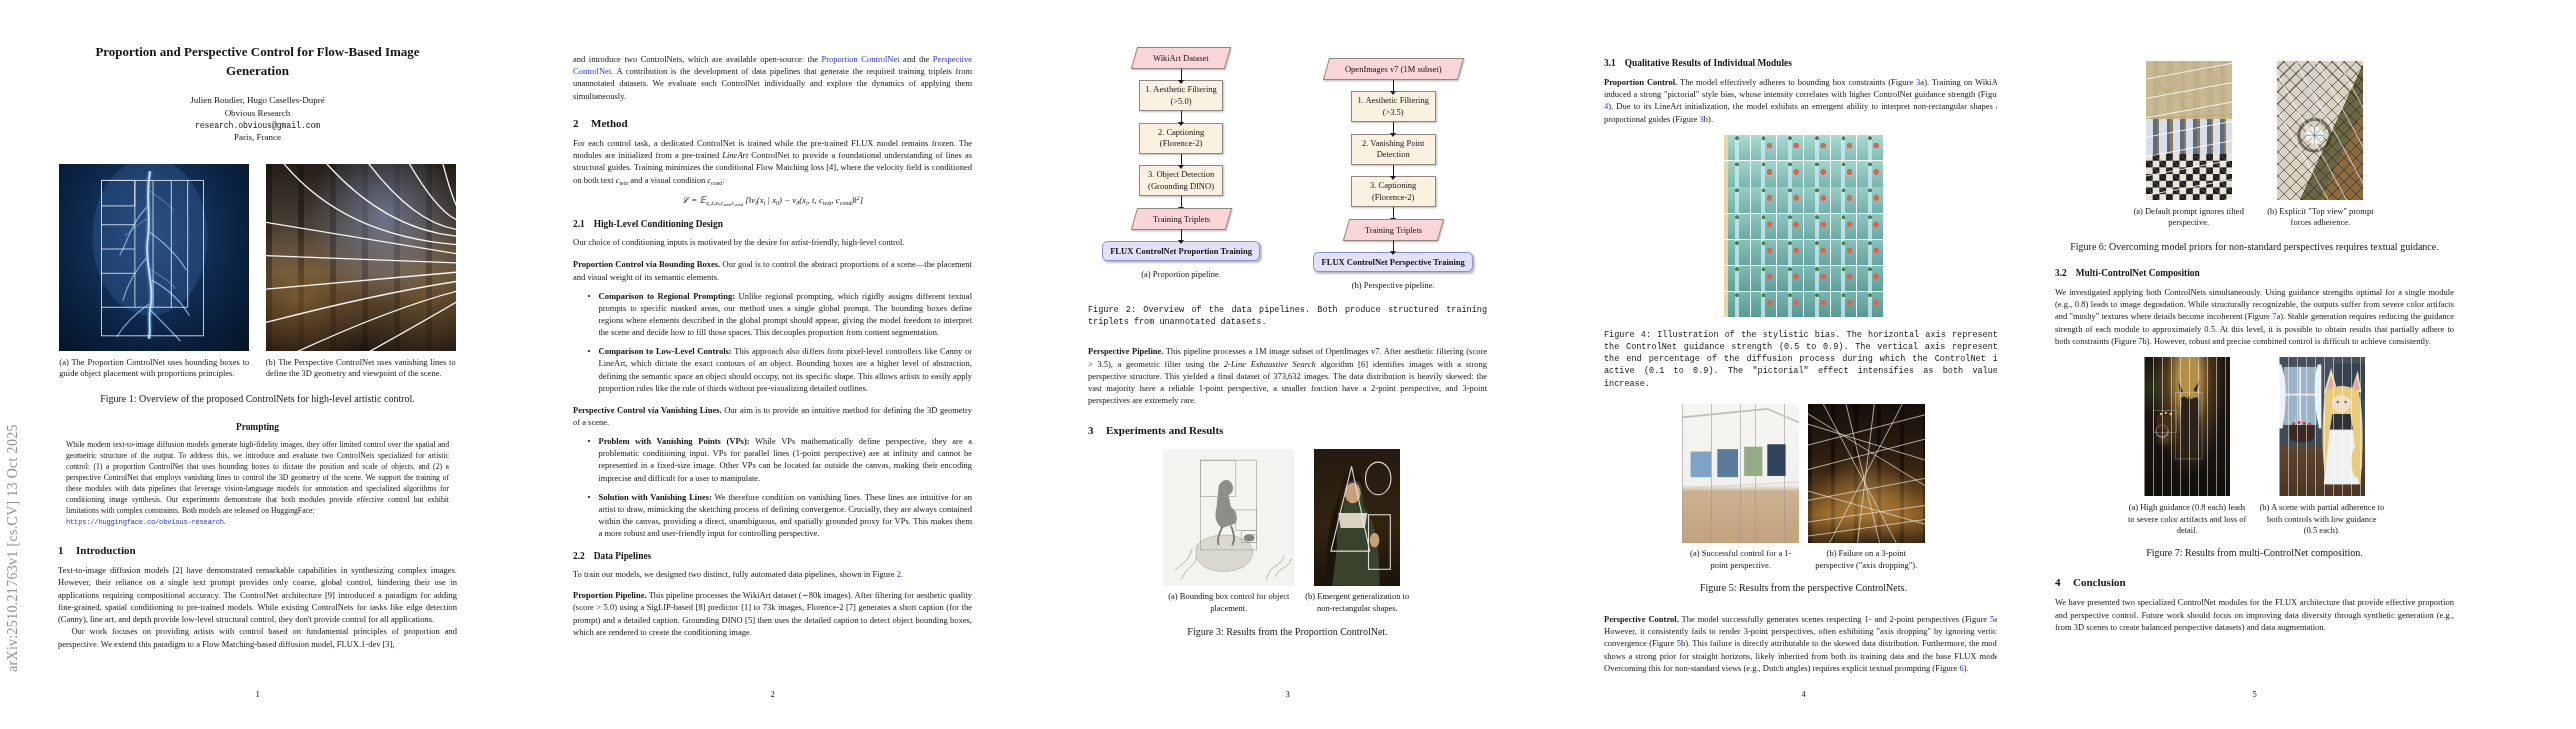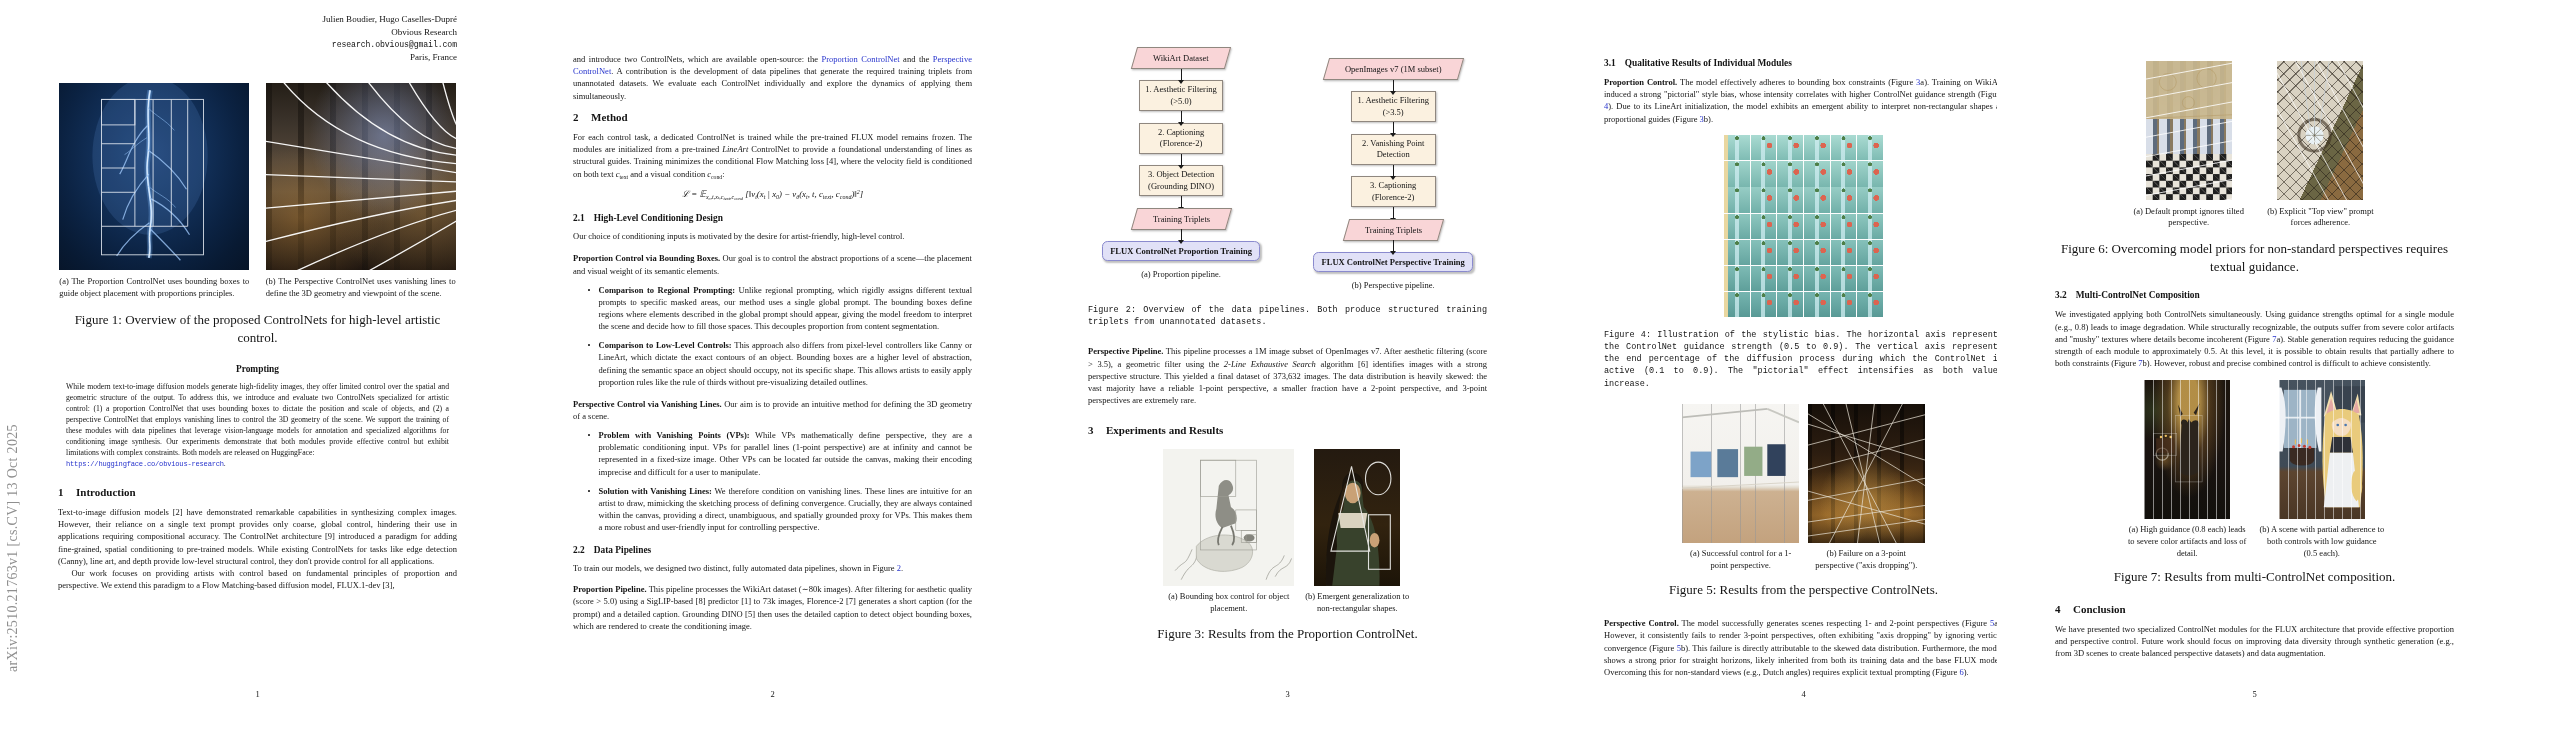--- a/index.html
+++ b/index.html
@@ -11,21 +11,21 @@
   .page{position:absolute;top:0;width:515px;height:729px;background:#fff;}
   #p1{left:0}#p2{left:515px}#p3{left:1030px}#p4{left:1546px}#p5{left:1997px}
   .content{margin:0 58px;position:relative;}
   p{margin:0}
   .just{text-align:justify;font-size:8.5px;line-height:1.44;}
   .indent{text-indent:13.4px}
   .pageno{position:absolute;bottom:30px;left:0;right:0;text-align:center;font-size:8.5px;}
 
   
   .title{font-size:13px;font-weight:bold;text-align:center;line-height:1.45;width:371px;margin:0 auto;}
-  .authors{text-align:right;font-size:9px;line-height:1.42;}
+  .authors{text-align:center;font-size:9px;line-height:1.42;}
   .email{font-family:"Liberation Mono","DejaVu Sans Mono",monospace;font-size:8.2px;letter-spacing:-0.1px;}
   .h-sec{font-size:11px;font-weight:bold;margin:0;}
   .h-sub{font-size:9.4px;font-weight:bold;margin:0;}
   .h-num{display:inline-block;min-width:18px;}
   .h-num.wide{min-width:20.7px;}
   .abs-head{text-align:center;font-weight:bold;font-size:9.4px;}
   .abstract{margin:0 8px;text-align:justify;font-size:7.7px;line-height:1.42;}
 
   
   .b{font-weight:bold}.i{font-style:italic}
@@ -44,21 +44,21 @@
   ul.blt li::before{content:"\2022";position:absolute;left:-11px;top:0;}
   ul.blt li + li{margin-top:6.7px}
 
   
   .figrow{display:flex;justify-content:center;align-items:flex-start;}
   .figcol{display:flex;flex-direction:column;align-items:center;}
   .figimg{position:relative;overflow:hidden;background:#888;}
   .figimg svg{position:absolute;left:0;top:0;}
   .caption{font-size:8.5px;line-height:1.38;}
   .capcol{text-align:center;margin-top:5.5px;}
-  .figmain{text-align:center;font-size:13px;line-height:1.4;}
+  .figmain{text-align:center;font-size:10px;line-height:1.4;}
   .figmain-just{text-align:justify;font-size:8.5px;line-height:1.44;font-family:Liberation Mono, monospace;}
 
   
   .fig2{display:flex;justify-content:center;gap:53px;}
   .fcol{display:flex;flex-direction:column;align-items:center;}
   .pgram{background:#f9d5d7;border:0.9px solid #8f877f;box-shadow:1.2px 1.2px 1.8px rgba(0,0,0,.25);
          transform:skewX(-16deg);padding:4.9px 18px;}
   .pgram span{display:block;transform:skewX(16deg);font-size:8.5px;white-space:nowrap;}
   .fcbox{background:#fbf1e0;border:0.9px solid #8f877f;box-shadow:1.2px 1.2px 1.8px rgba(0,0,0,.25);
          width:73px;padding:3px 4.9px;text-align:center;font-size:8.5px;line-height:1.35;}
@@ -87,20 +87,21 @@
     background-image:linear-gradient(45deg,#1e1e1e 25%,transparent 25%,transparent 75%,#1e1e1e 75%),
                      linear-gradient(45deg,#1e1e1e 25%,#e8e4da 25%,#e8e4da 75%,#1e1e1e 75%);
     background-size:13.4px 13.4px;background-position:0 0,6.7px 6.7px;}
 </style>
 </head>
 <body>
 
 <div class="page" id="p1">
   <div class="arxiv">arXiv:2510.21763v1  [cs.CV]  13 Oct 2025</div>
   <div class="content">
+    <h1 class="title" style="padding-top:43px">Proportion and Perspective Control for Flow-Based Image Generation</h1>
     <div class="authors" style="margin-top:13.4px">
       <div>Julien Boudier, Hugo Caselles-Dupré</div>
       <div>Obvious Research</div>
       <div class="email">research.obvious@gmail.com</div>
       <div>Paris, France</div>
     </div>
 
     <div class="figrow" style="margin-top:20px;gap:16.4px">
       <div class="figcol">
         <div class="figimg" style="width:190px;height:187px;background:
@@ -162,21 +163,21 @@
     <h2 class="h-sec" style="margin-top:16.4px"><span class="h-num">1</span><span>Introduction</span></h2>
     <p class="just" style="margin-top:8px">Text-to-image diffusion models [2] have demonstrated remarkable capabilities in synthesizing complex images. However, their reliance on a single text prompt provides only coarse, global control, hindering their use in applications requiring compositional accuracy. The ControlNet architecture [9] introduced a paradigm for adding fine-grained, spatial conditioning to pre-trained models. While existing ControlNets for tasks like edge detection (Canny), line art, and depth provide low-level structural control, they don't provide control for all applications.</p>
     <p class="just indent">Our work focuses on providing artists with control based on fundamental principles of proportion and perspective. We extend this paradigm to a Flow Matching-based diffusion model, FLUX.1-dev [3],</p>
   </div>
   <div class="pageno">1</div>
 </div>
 
 <div class="page" id="p2">
   <div class="content">
     <p class="just" style="padding-top:53px"><span>and introduce two ControlNets, which are available open-source: the </span><span class="l">Proportion ControlNet</span><span> and the </span><span class="l">Perspective ControlNet</span><span>. A contribution is the development of data pipelines that generate the required training triplets from unannotated datasets. We evaluate each ControlNet individually and explore the dynamics of applying them simultaneously.</span></p>
-    <h2 class="h-sec" style="margin-top:9px"><span class="h-num">2</span><span>Method</span></h2>
+    <h2 class="h-sec" style="margin-top:15px"><span class="h-num">2</span><span>Method</span></h2>
     <p class="just" style="margin-top:8px"><span>For each control task, a dedicated ControlNet is trained while the pre-trained FLUX model remains frozen. The modules are initialized from a pre-trained </span><span class="i">LineArt</span><span> ControlNet to provide a foundational understanding of lines as structural guides. Training minimizes the conditional Flow Matching loss [4], where the velocity field is conditioned on both text </span><span class="i">c</span><span class="sub">text</span><span> and a visual condition </span><span class="i">c</span><span class="sub">cond</span><span>:</span></p>
     <p class="formula" style="margin-top:7.3px"><span>ℒ = 𝔼</span><span class="sub">x₀,t,xₜ,c</span><span class="subsub">text</span><span class="sub">,c</span><span class="subsub">cond</span><span> [‖v</span><span class="sub">t</span><span>(x</span><span class="sub">t</span><span> | x</span><span class="sub">0</span><span>) − v</span><span class="sub">θ</span><span>(x</span><span class="sub">t</span><span>, t, c</span><span class="sub">text</span><span>, c</span><span class="sub">cond</span><span>)‖</span><span class="sup">2</span><span>]</span></p>
     <h3 class="h-sub" style="margin-top:12.8px"><span class="h-num wide">2.1</span><span>High-Level Conditioning Design</span></h3>
     <p class="just" style="margin-top:7.3px">Our choice of conditioning inputs is motivated by the desire for artist-friendly, high-level control.</p>
     <p class="just" style="margin-top:9.7px"><span class="b">Proportion Control via Bounding Boxes.</span><span>   Our goal is to control the abstract proportions of a scene—the placement and visual weight of its semantic elements.</span></p>
     <ul class="blt" style="margin-top:6.7px">
       <li><span class="b">Comparison to Regional Prompting:</span><span> Unlike regional prompting, which rigidly assigns different textual prompts to specific masked areas, our method uses a single global prompt. The bounding boxes define regions where elements described in the global prompt should appear, giving the model freedom to interpret the scene and decide how to fill those spaces. This decouples proportion from content segmentation.</span></li>
       <li><span class="b">Comparison to Low-Level Controls:</span><span> This approach also differs from pixel-level controllers like Canny or LineArt, which dictate the exact contours of an object. Bounding boxes are a higher level of abstraction, defining the semantic space an object should occupy, not its specific shape. This allows artists to easily apply proportion rules like the rule of thirds without pre-visualizing detailed outlines.</span></li>
     </ul>
     <p class="just" style="margin-top:9.7px"><span class="b">Perspective Control via Vanishing Lines.</span><span>   Our aim is to provide an intuitive method for defining the 3D geometry of a scene.</span></p>

